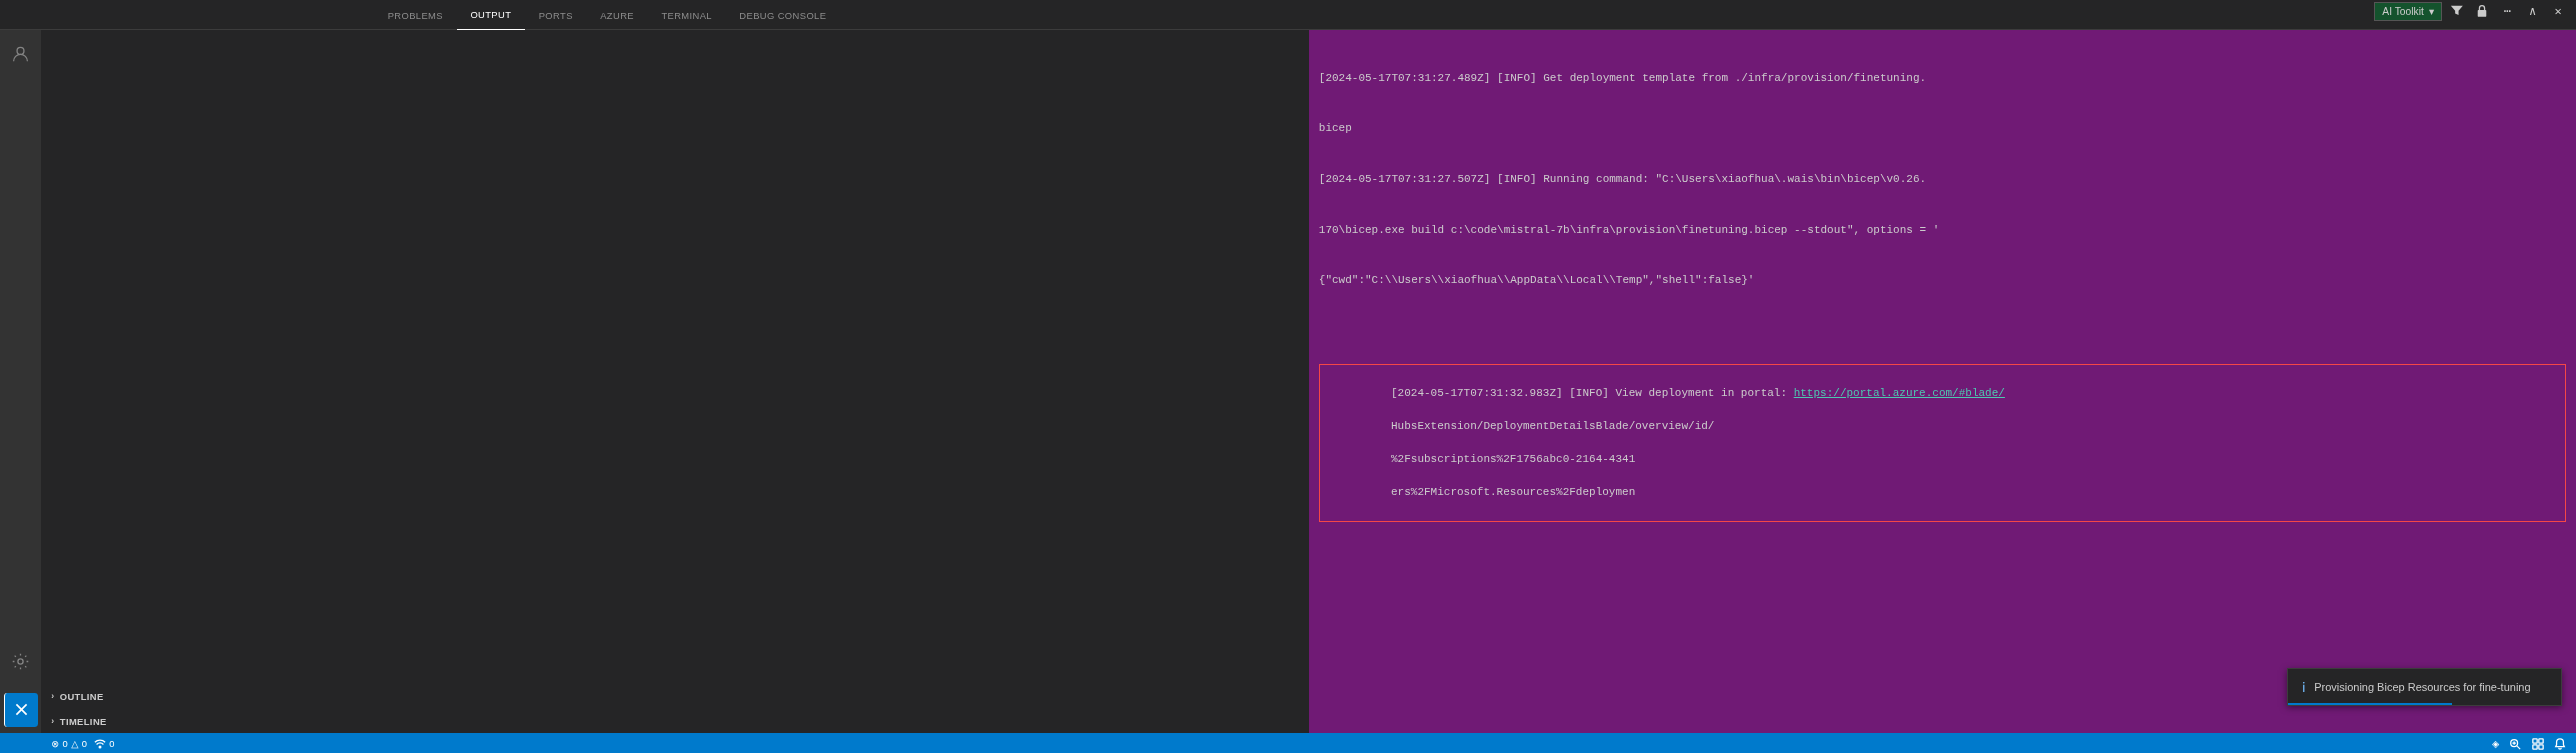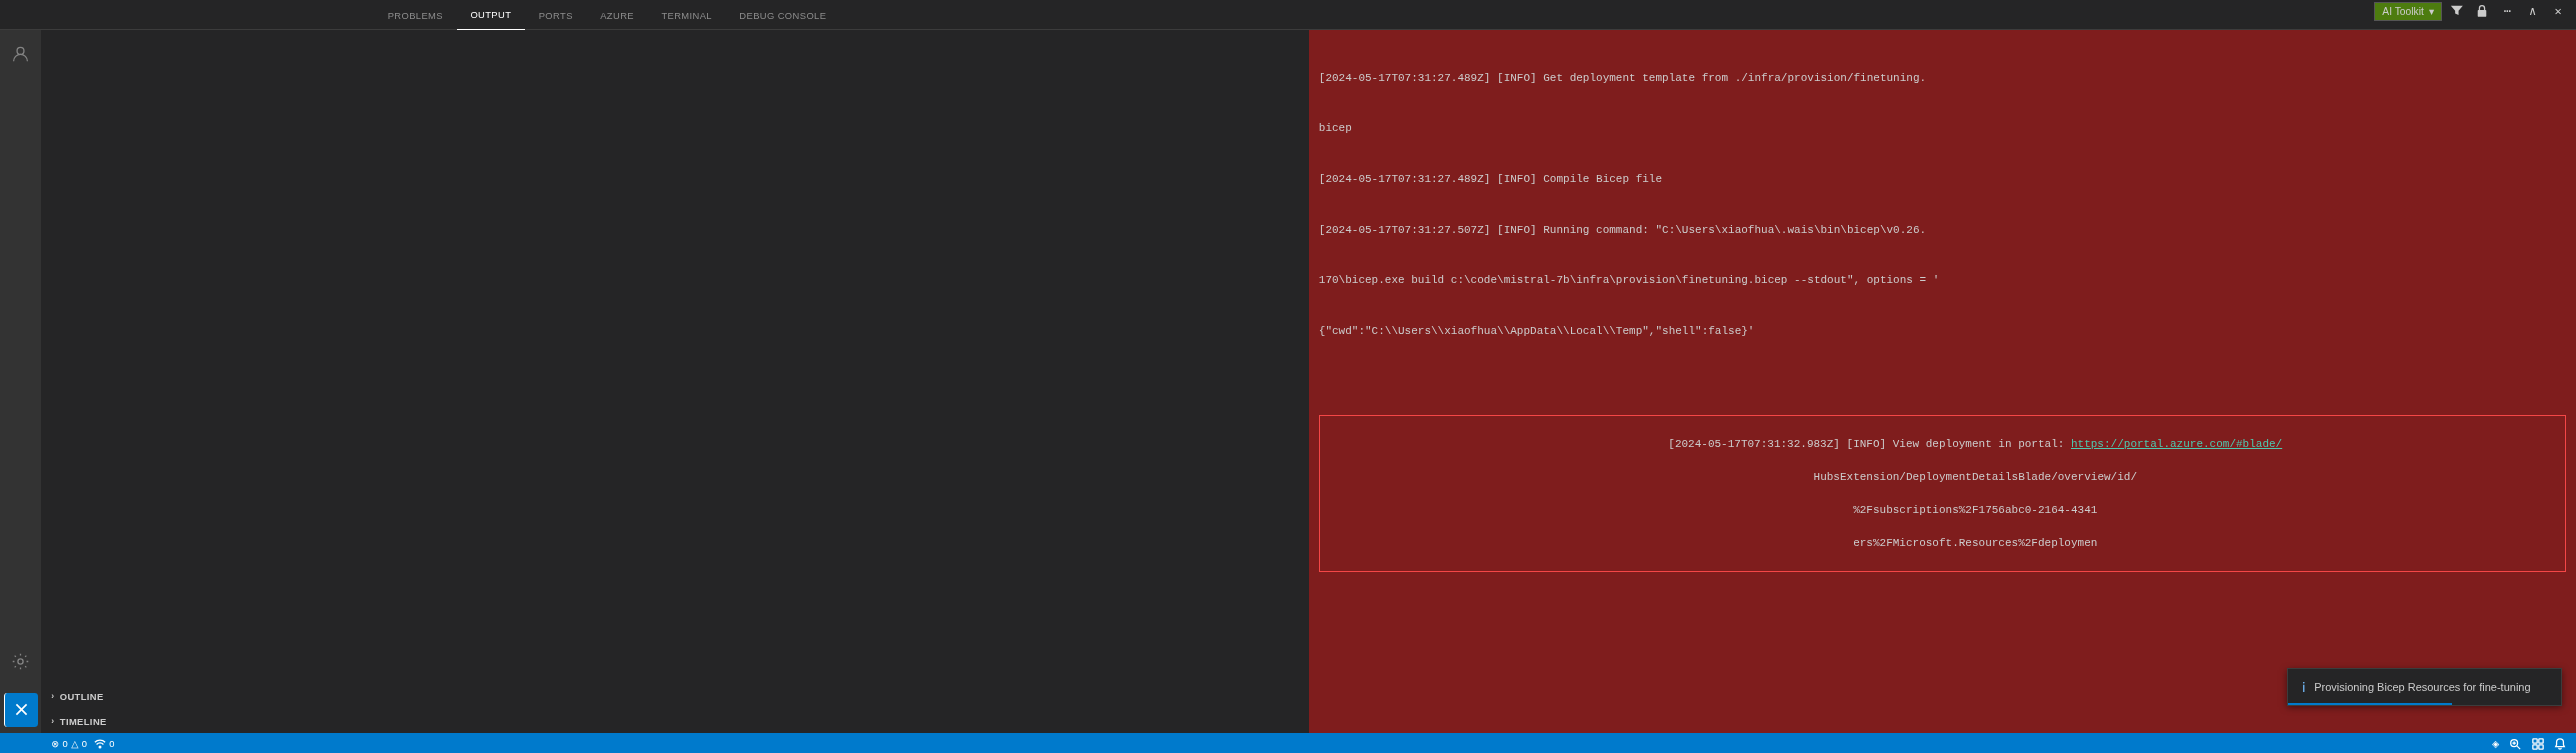--- a/index.html
+++ b/index.html
@@ -52,21 +52,21 @@
     .tab-right-controls {
       display: flex;
       align-items: center;
       gap: 3.4px;
       padding-right: 6.9px;
     }
 
     .dropdown-selector {
       display: flex;
       align-items: center;
-      background: #4d7c0f;
+      background: #14532d;
       border: 0.9px solid #555;
       color: #cccccc;
       padding: 1.7px 6.9px;
       height: 19px;
       font-size: 10.3px;
       font-family: -apple-system, BlinkMacSystemFont, 'Segoe UI', sans-serif;
       cursor: pointer;
       gap: 5.2px;
     }
 
@@ -129,21 +129,21 @@
     }
 
     .chevron-icon {
       font-size: 8.6px;
       color: #cccccc;
     }
 
     
     .output-panel {
       flex: 1;
-      background: #7f1d1d;
+      background: #701a75;
       display: flex;
       flex-direction: column;
       overflow: hidden;
       position: relative;
     }
 
     .output-content {
       flex: 1;
       padding: 6.9px 10.3px;
       overflow-y: auto;
@@ -163,21 +163,20 @@
       color: #4ec9b0;
       text-decoration: underline;
       cursor: pointer;
     }
 
     .highlighted-block {
       border: 1.7px solid #f44747;
       padding: 3.4px 5.2px;
       margin: 3.4px 0;
       display: block;
-      text-align: center;
     }
 
     
     .status-bar {
       height: 20.6px;
       background: #007acc;
       display: flex;
       align-items: center;
       padding: 0 6.9px;
       gap: 10.3px;
@@ -315,21 +314,20 @@
     <div class="sidebar-section">
       <span class="chevron-icon">›</span>
       <span>TIMELINE</span>
     </div>
   </div>
 
   <div class="output-panel">
     <div class="output-content">
       <div class="output-line">[2024-05-17T07:31:27.489Z] [INFO] Get deployment template from ./infra/provision/finetuning.</div>
       <div class="output-line">bicep</div>
-      <div class="output-line">[2024-05-17T07:31:27.489Z] [INFO] Compile Bicep file</div>
       <div class="output-line">[2024-05-17T07:31:27.507Z] [INFO] Running command: "C:\Users\xiaofhua\.wais\bin\bicep\v0.26.</div>
       <div class="output-line">170\bicep.exe build c:\code\mistral-7b\infra\provision\finetuning.bicep --stdout", options = '</div>
       <div class="output-line">{"cwd":"C:\\Users\\xiaofhua\\AppData\\Local\\Temp","shell":false}'</div>
       <div style="margin-top: 5.2px;">
         <span class="highlighted-block">
           <span>[2024-05-17T07:31:32.983Z] [INFO] View deployment in portal: </span><span class="output-link">https://portal.azure.com/#blade/</span><br>
           <span>HubsExtension/DeploymentDetailsBlade/overview/id/</span><br>
           <span>%2Fsubscriptions%2F1756abc0-2164-4341</span><br>
           <span>ers%2FMicrosoft.Resources%2Fdeploymen</span>
         </span>

